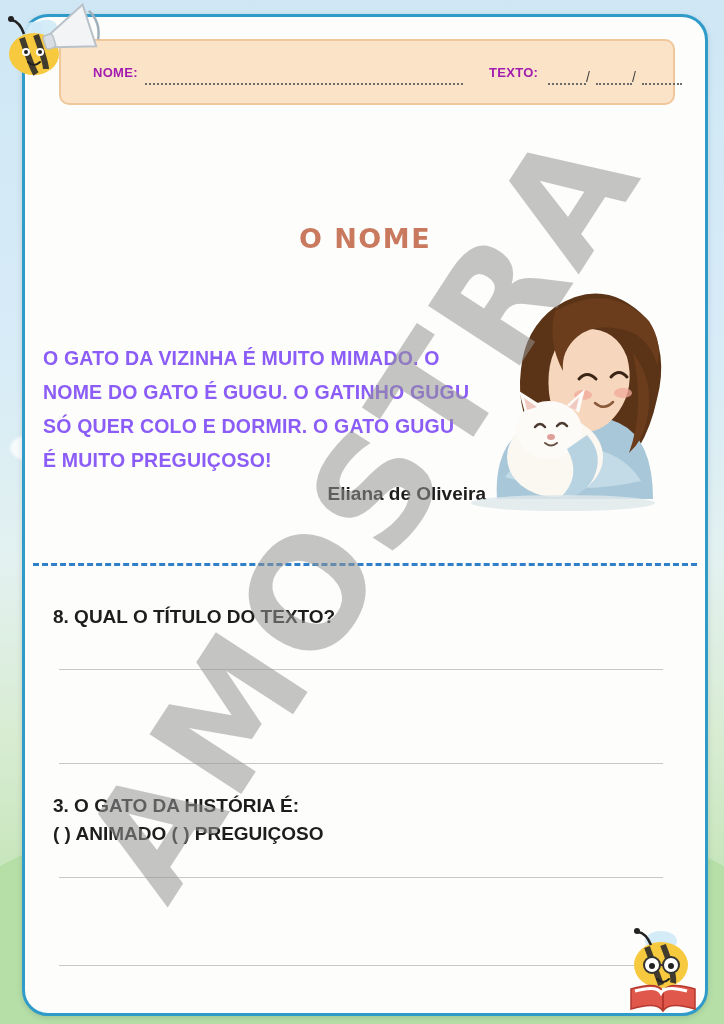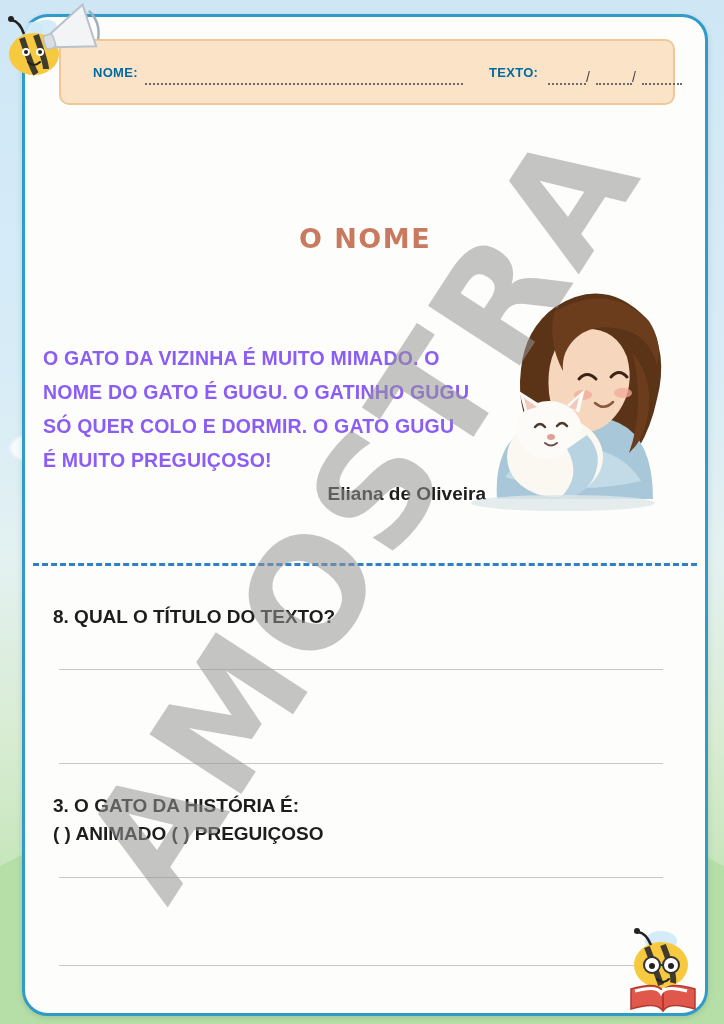--- a/index.html
+++ b/index.html
@@ -73,21 +73,21 @@
     width: 612px;
     height: 62px;
     background: #fbe3c8;
     border: 2px solid #f0c79b;
     border-radius: 10px;
   }
   .header-bar .lbl {
     position: absolute;
     font-weight: bold;
     font-size: 13px;
-    color: #0369a1;
+    color: #a21caf;
     letter-spacing: .3px;
   }
   .lbl-nome { left: 32px; top: 24px; }
   .lbl-data { left: 428px; top: 24px; }
   .dotline {
     position: absolute;
     border-bottom: 2px dotted #6b6b6b;
     height: 0;
   }
   .dl-nome { left: 84px; top: 42px; width: 318px; }

